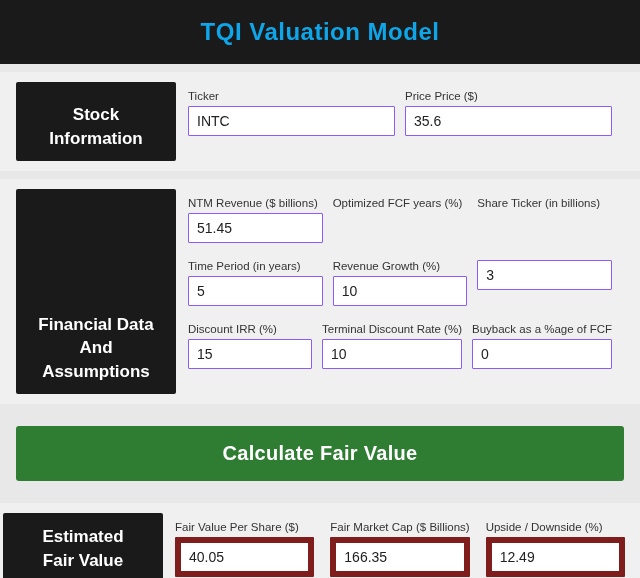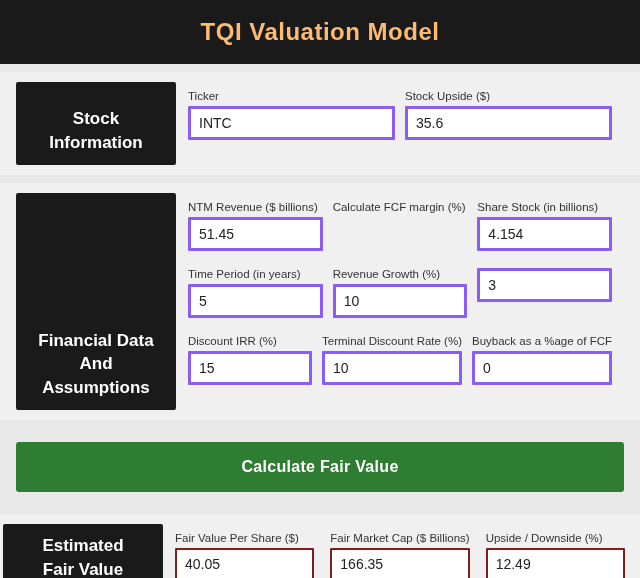--- a/index.html
+++ b/index.html
@@ -6,21 +6,21 @@
     body {
       font-family: Arial, sans-serif;
       background: #e8e8e8;
       width: 640px;
       min-height: 578px;
     }
 
     
     .header {
       background: #1a1a1a;
-      color: #fdba74;
+      color: #0ea5e9;
       text-align: center;
       padding: 18px 0;
       font-size: 24px;
       font-weight: bold;
       letter-spacing: 0.5px;
     }
 
     
     .section {
       display: flex;
@@ -65,21 +65,21 @@
     }
 
     .field-label {
       font-size: 11.5px;
       color: #333;
       margin-bottom: 4px;
       white-space: nowrap;
     }
 
     .field-input {
-      border: 3px solid #8b5cf6;
+      border: 1px solid #8b5cf6;
       background: #fff;
       padding: 6px 8px;
       font-size: 14px;
       color: #222;
       width: 100%;
       outline: none;
       border-radius: 1px;
     }
 
     
@@ -87,21 +87,21 @@
       background: #e8e8e8;
       padding: 14px 16px;
       display: flex;
       justify-content: center;
     }
 
     .calculate-btn {
       background: #2e7d32;
       color: #fff;
       border: none;
-      font-size: 16px;
+      font-size: 20px;
       font-weight: bold;
       padding: 16px 0;
       width: 100%;
       cursor: pointer;
       border-radius: 3px;
       letter-spacing: 0.3px;
     }
 
     
     .bottom-section {
@@ -143,21 +143,21 @@
     }
 
     .result-label {
       font-size: 11.5px;
       color: #333;
       margin-bottom: 4px;
       white-space: nowrap;
     }
 
     .result-input {
-      border: 2px solid #7f1d1d;
+      border: 6px solid #7f1d1d;
       background: #fff;
       padding: 6px 8px;
       font-size: 14px;
       color: #222;
       width: 100%;
       border-radius: 1px;
     }
 
     .section-gap {
       height: 8px;
@@ -177,46 +177,45 @@
   <div class="section-label">
     <span>Stock<br>Information</span>
   </div>
   <div class="section-content">
     <div class="field-row">
       <div class="field-group">
         <label class="field-label">Ticker</label>
         <input class="field-input" type="text" value="INTC" style="">
       </div>
       <div class="field-group">
-        <label class="field-label">Stock Upside ($)</label>
+        <label class="field-label">Price Price ($)</label>
         <input class="field-input" type="text" value="35.6" style="">
       </div>
     </div>
   </div>
 </div>
 
 <div class="section-gap"></div>
 
 <div class="section">
   <div class="section-label">
     <span>Financial Data<br>And<br>Assumptions</span>
   </div>
   <div class="section-content">
 
     <div class="field-row">
       <div class="field-group">
         <label class="field-label">NTM Revenue ($ billions)</label>
         <input class="field-input" type="text" value="51.45" style="">
       </div>
       <div class="field-group">
-        <label class="field-label">Calculate FCF margin (%)</label>
-      </div>
-      <div class="field-group">
-        <label class="field-label">Share Stock (in billions)</label>
-        <input class="field-input" type="text" value="4.154" style="">
+        <label class="field-label">Optimized FCF years (%)</label>
+      </div>
+      <div class="field-group">
+        <label class="field-label">Share Ticker (in billions)</label>
       </div>
     </div>
 
     <div class="field-row">
       <div class="field-group">
         <label class="field-label">Time Period (in years)</label>
         <input class="field-input" type="text" value="5" style="">
       </div>
       <div class="field-group">
         <label class="field-label">Revenue Growth (%)</label>

